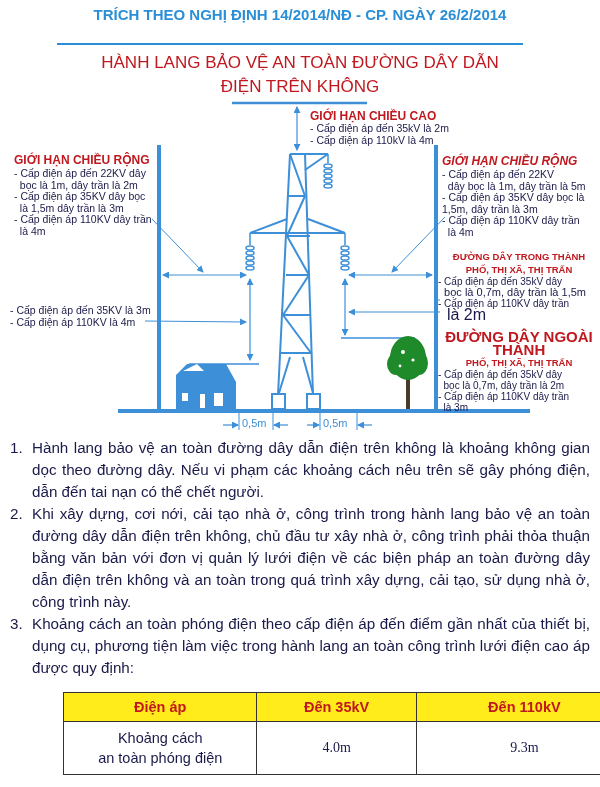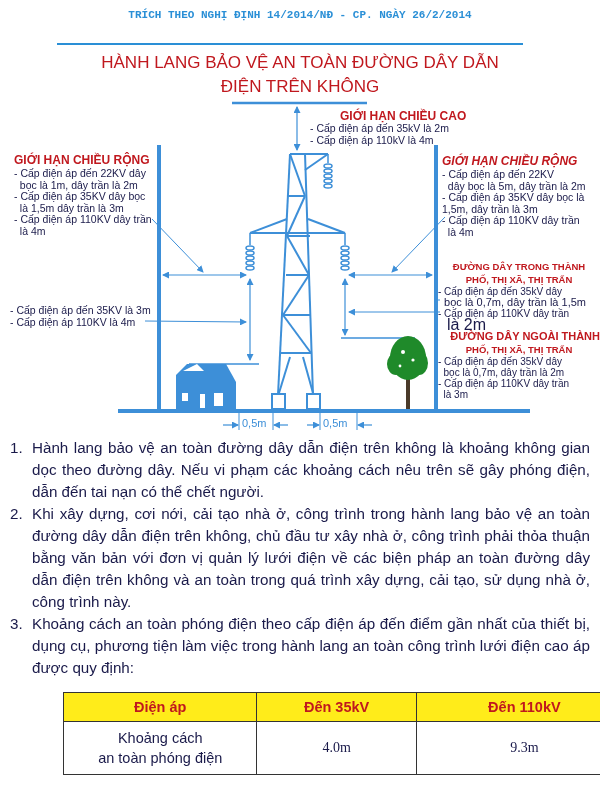--- a/index.html
+++ b/index.html
@@ -1,20 +1,20 @@
 <!DOCTYPE html>
 <html><head>
 <meta charset="utf-8">
 <style>
   html, body { margin:0; padding:0; background:#ffffff; }
   body { width:600px; height:787px; position:relative; overflow:hidden;
          font-family:"Liberation Sans", sans-serif; color:#1a1a4a; }
   .abs { position:absolute; }
   .hdr1 { left:0; width:600px; top:6px; text-align:center; color:#2a8fd6;
-          font-weight:bold; font-size:11px; line-height:18px;font-family:Liberation Mono, monospace; }
+          font-weight:bold; font-size:15px; line-height:18px; }
   .hdr-rule { left:57px; width:466px; top:43px; height:2px; background:#2a8fd6; }
   .hdr2 { left:0; width:600px; top:51px; text-align:center; color:#c0181e;
           font-weight:normal; font-size:17px; line-height:24px; }
   .red-title { color:#c0181e; font-weight:bold; }
   .small { font-size:10.5px; line-height:11.5px; color:#1a1a4a; }
   .diagram { left:0; top:0; width:600px; height:430px; }
   .note-list { left:10px; top:437px; width:580px; font-size:15.2px; line-height:22px;
                color:#1a1a4a; margin:0; padding:0; list-style:none; }
   .note-list li { position:relative; padding-left:22px; text-align:justify; }
   .note-list .num { position:absolute; left:0; top:0; }
@@ -146,21 +146,21 @@
     <ellipse cx="408" cy="358" rx="18" ry="22" fill="#1f8a2a"></ellipse>
     <ellipse cx="396" cy="364" rx="9" ry="11" fill="#1f8a2a"></ellipse>
     <ellipse cx="419" cy="363" rx="9" ry="12" fill="#1f8a2a"></ellipse>
     <circle cx="403" cy="352" r="2" fill="#ffffff"></circle>
     <circle cx="413" cy="360" r="1.6" fill="#ffffff"></circle>
     <circle cx="400" cy="366" r="1.4" fill="#ffffff"></circle>
   </g>
 </svg>
 
 <div class="abs" style="left:310px; top:109px;">
-  <div class="red-title" style="font-size:12px;line-height:14px;margin-left:30px;">GIỚI HẠN CHIỀU CAO</div>
+  <div class="red-title" style="font-size:12px;line-height:14px;">GIỚI HẠN CHIỀU CAO</div>
   <div class="small">- Cấp điện áp đến 35kV là 2m</div>
   <div class="small">- Cấp điện áp 110kV là 4m</div>
 </div>
 
 <div class="abs" style="left:14px; top:152px; width:150px;">
   <div class="red-title" style="font-size:12px;line-height:16px;">GIỚI HẠN CHIỀU RỘNG</div>
   <div class="small" style="white-space:pre;">- Cấp điện áp đến 22KV dây</div>
   <div class="small" style="white-space:pre;">  bọc là 1m, dây trần là 2m</div>
   <div class="small" style="white-space:pre;">- Cấp điện áp 35KV dây bọc</div>
   <div class="small" style="white-space:pre;">  là 1,5m dây trần là 3m</div>
@@ -169,38 +169,38 @@
 </div>
 
 <div class="abs" style="left:10px; top:305px;">
   <div class="small">- Cấp điện áp đến 35KV là 3m</div>
   <div class="small">- Cấp điện áp 110KV là 4m</div>
 </div>
 
 <div class="abs" style="left:442px; top:154px; width:158px;">
   <div class="red-title" style="font-size:12px;line-height:15px;font-style:italic;">GIỚI HẠN CHIỀU RỘNG</div>
   <div class="small" style="white-space:pre;">- Cấp điện áp đến 22KV</div>
-  <div class="small" style="white-space:pre;">  dây bọc là 5m, dây trần là 2m</div>
+  <div class="small" style="white-space:pre;">  dây bọc là 1m, dây trần là 5m</div>
   <div class="small" style="white-space:pre;">- Cấp điện áp 35KV dây bọc là</div>
   <div class="small" style="white-space:pre;">1,5m, dây trần là 3m</div>
   <div class="small" style="white-space:pre;">- Cấp điện áp 110KV dây trần</div>
   <div class="small" style="white-space:pre;">  là 4m</div>
 </div>
 
 <div class="abs" style="left:438px; top:250px; width:162px;">
-  <div class="red-title" style="font-size:9.5px;line-height:13px;text-align:center;margin-top:10px;">ĐƯỜNG DÂY TRONG THÀNH</div>
+  <div class="red-title" style="font-size:9.5px;line-height:13px;text-align:center;">ĐƯỜNG DÂY TRONG THÀNH</div>
   <div class="red-title" style="font-size:9.5px;line-height:13px;text-align:center;">PHỐ, THỊ XÃ, THỊ TRẤN</div>
   <div class="small" style="white-space:pre;font-size:10px;line-height:11px;">- Cấp điện áp đến 35kV dây</div>
   <div class="small" style="white-space:pre;font-size:11px;line-height:11px;">  bọc là 0,7m, dây trần là 1,5m</div>
   <div class="small" style="white-space:pre;font-size:10px;line-height:11px;">- Cấp điện áp 110KV dây trần</div>
   <div class="small" style="white-space:pre;font-size:16px;line-height:11px;">  là 2m</div>
 </div>
 
 <div class="abs" style="left:438px; top:330px; width:162px;">
-  <div class="red-title" style="font-size:11px;line-height:13px;text-align:right;">ĐƯỜNG DÂY NGOÀI THÀNH</div>
+  <div class="red-title" style="font-size:15px;line-height:13px;text-align:center;">ĐƯỜNG DÂY NGOÀI THÀNH</div>
   <div class="red-title" style="font-size:9.5px;line-height:13px;text-align:center;">PHỐ, THỊ XÃ, THỊ TRẤN</div>
   <div class="small" style="white-space:pre;font-size:10px;line-height:11px;">- Cấp điện áp đến 35kV dây</div>
   <div class="small" style="white-space:pre;font-size:10px;line-height:11px;">  bọc là 0,7m, dây trần là 2m</div>
   <div class="small" style="white-space:pre;font-size:10px;line-height:11px;">- Cấp điện áp 110KV dây trần</div>
   <div class="small" style="white-space:pre;font-size:10px;line-height:11px;">  là 3m</div>
 </div>
 
 <div class="abs" style="left:242px; top:417px; font-size:11px; color:#3d8fd8;">0,5m</div>
 <div class="abs" style="left:323px; top:417px; font-size:11px; color:#3d8fd8;">0,5m</div>
 

